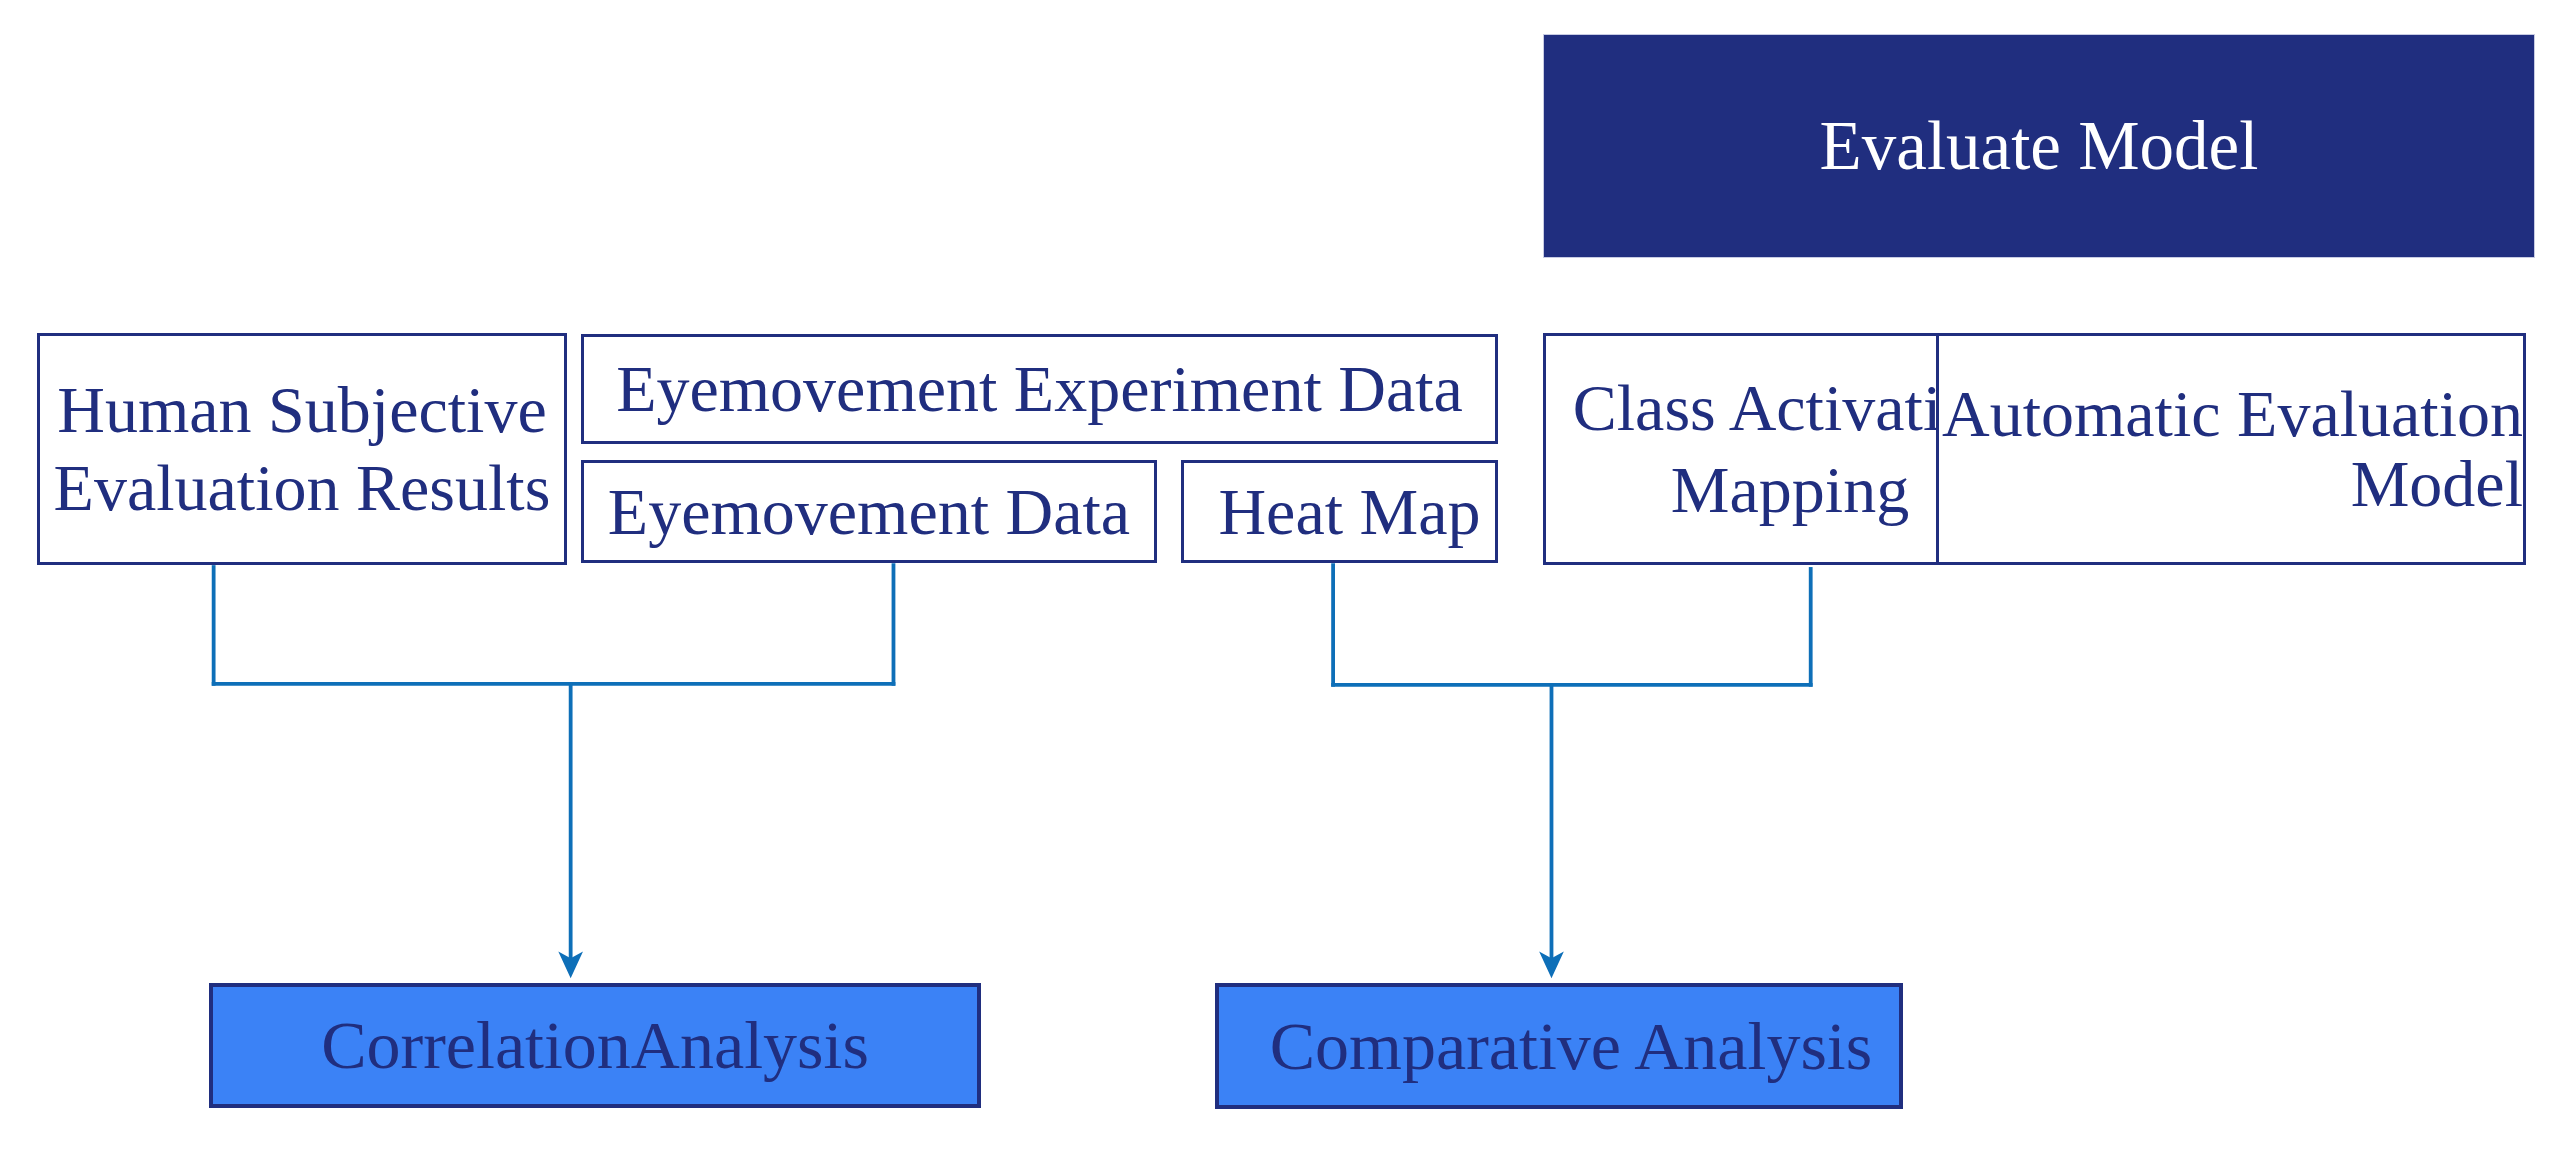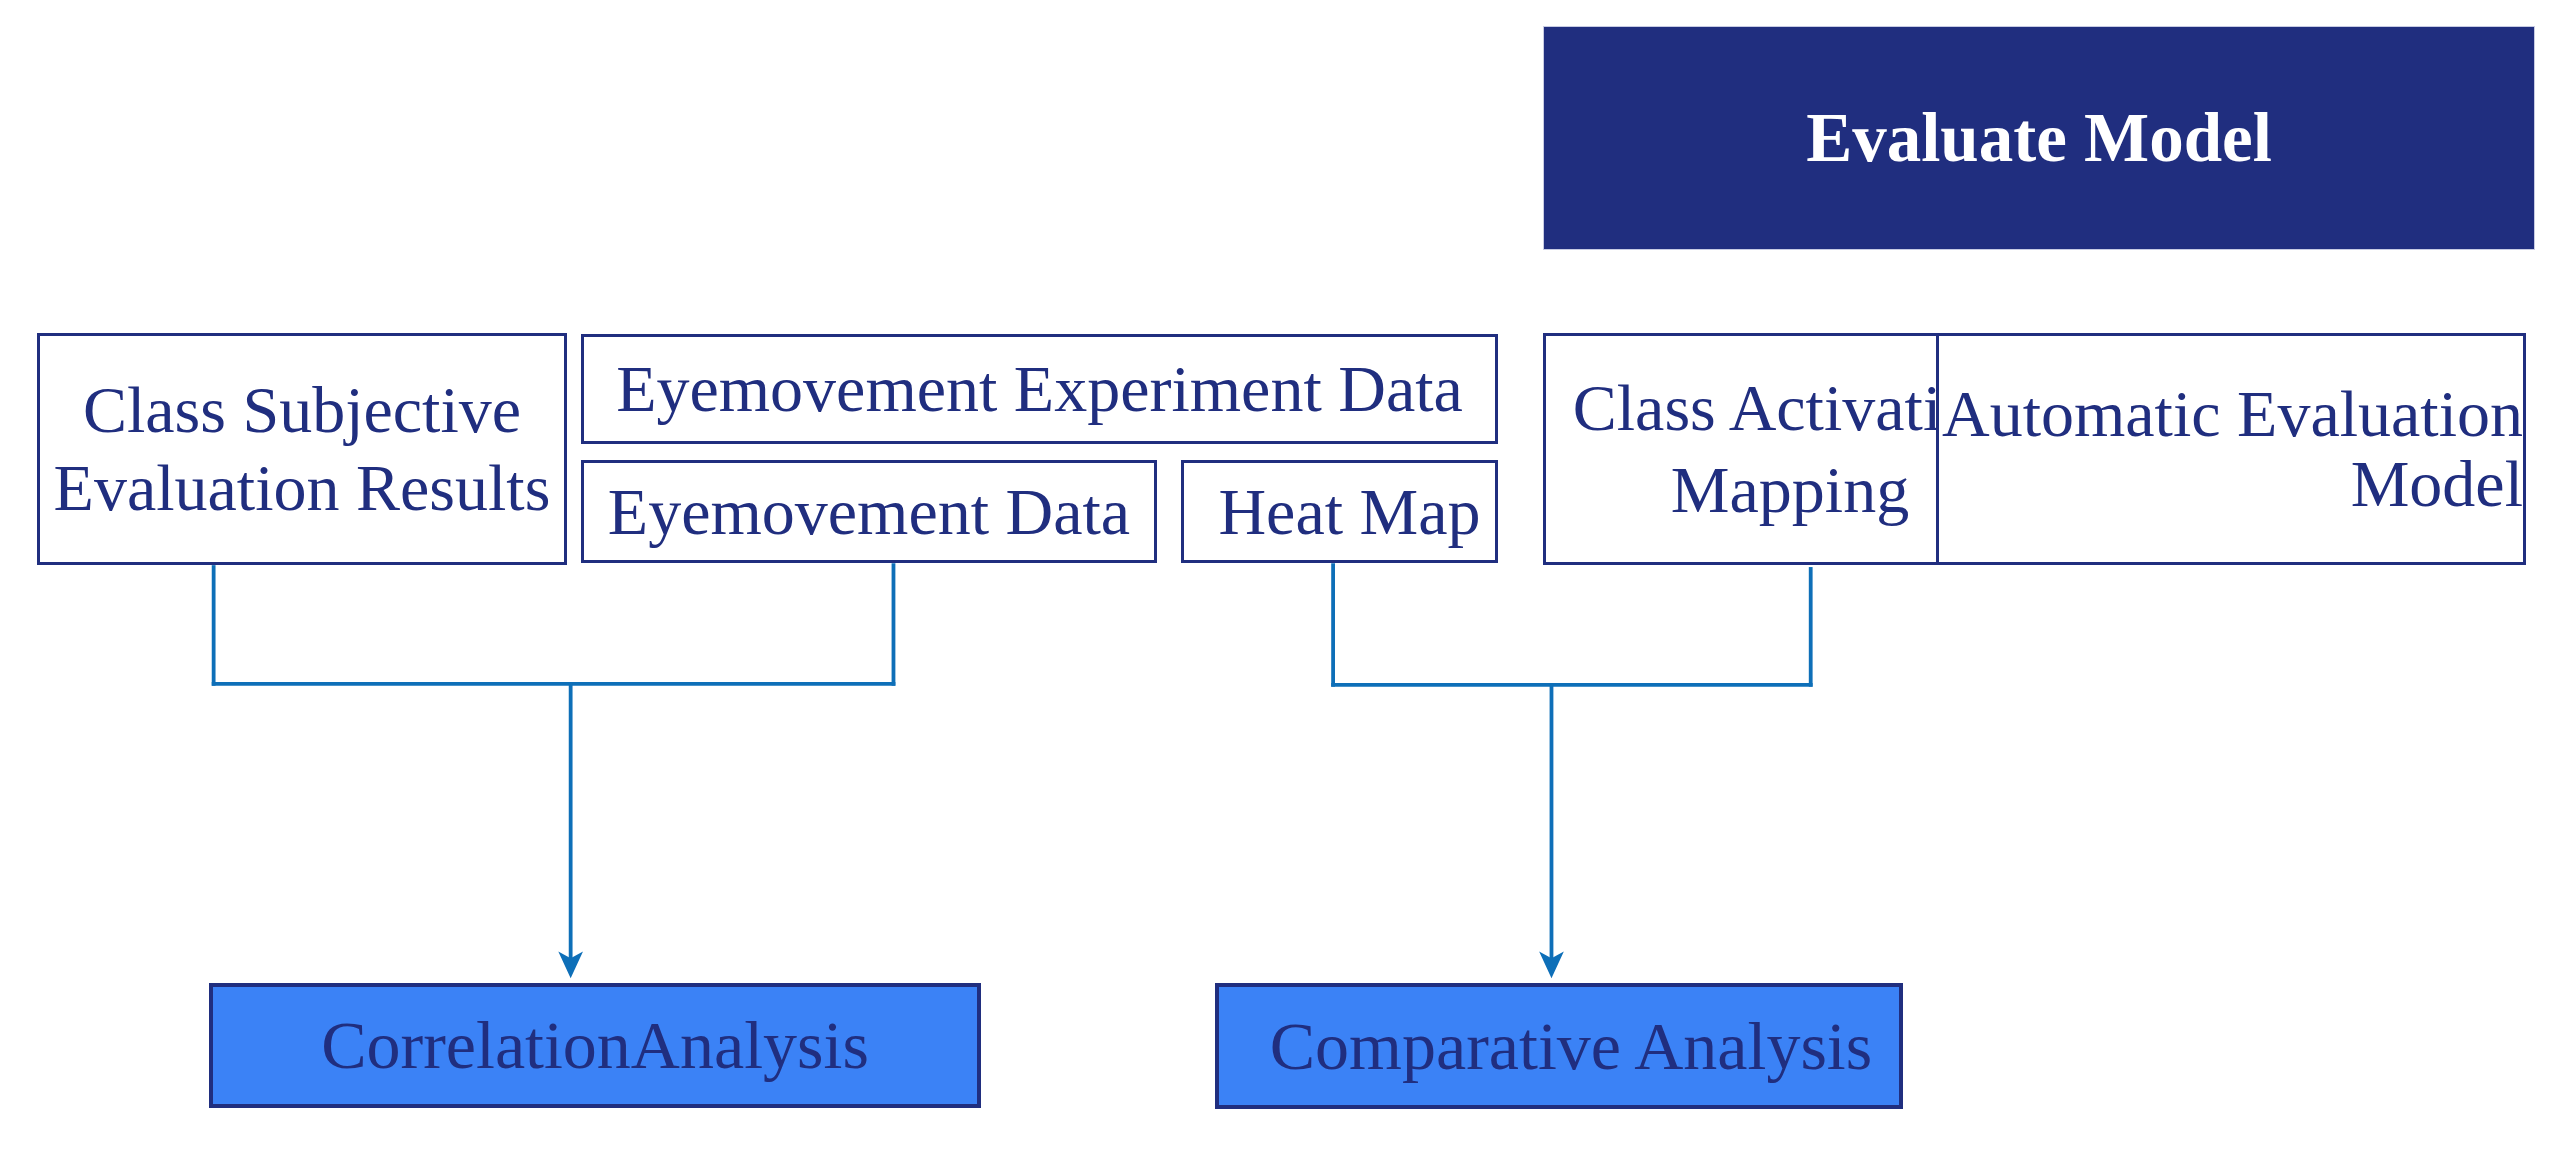--- a/index.html
+++ b/index.html
@@ -35,21 +35,21 @@
     font-size:66px;
     line-height:1.2;
   }
   .analysis{
     background:#3b82f6;
     border:4.7px solid var(--navy);
     color:var(--navy);
     font-size:68px;
   }
   #hdr-left  {left:32px;   top:34px;  width:1456px; height:224px;}
-  #hdr-right {left:1543px; top:26px;  width:992px; height:224px;font-weight:bold;}
+  #hdr-right {left:1543px; top:34px;  width:992px; height:224px;}
 
   #node-hse  {left:37px;   top:333px; width:530px;  height:232px; line-height:1.18;}
   #node-eed  {left:581px;  top:334px; width:917px;  height:110px; white-space:nowrap;}
   #node-emd  {left:581px;  top:460px; width:576px;  height:103px; white-space:nowrap;}
   #node-hm   {left:1181px; top:460px; width:317px;  height:103px; white-space:nowrap;padding-left:20px;}
   #node-cam  {left:1543px; top:333px; width:494px;  height:232px; line-height:1.24;}
   #node-aem  {left:1936px; top:333px; width:590px;  height:232px; line-height:1.06;text-align:right;}
 
   #res-corr  {left:209px;  top:983px; width:772px; height:125px;}
   #res-comp  {left:1215px; top:983px; width:688px; height:126px;padding-left:24px;}
@@ -86,21 +86,21 @@
     <path class="line" d="M1402 721 L1909 721"></path>
     <path class="line" d="M1634 721 L1634 1014"></path>
     <polygon class="head" points="1621,1002 1634,1030 1647,1002 1634,1009"></polygon>
   </svg>
 
   <div class="box hdr" id="hdr-right">
     <span>Evaluate Model</span>
   </div>
 
   <div class="box node" id="node-hse">
-    <span>Class Subjective Evaluation Results</span>
+    <span>Human Subjective Evaluation Results</span>
   </div>
   <div class="box node" id="node-eed">
     <span>Eyemovement Experiment Data</span>
   </div>
   <div class="box node" id="node-emd">
     <span>Eyemovement Data</span>
   </div>
   <div class="box node" id="node-hm">
     <span>Heat Map</span>
   </div>

